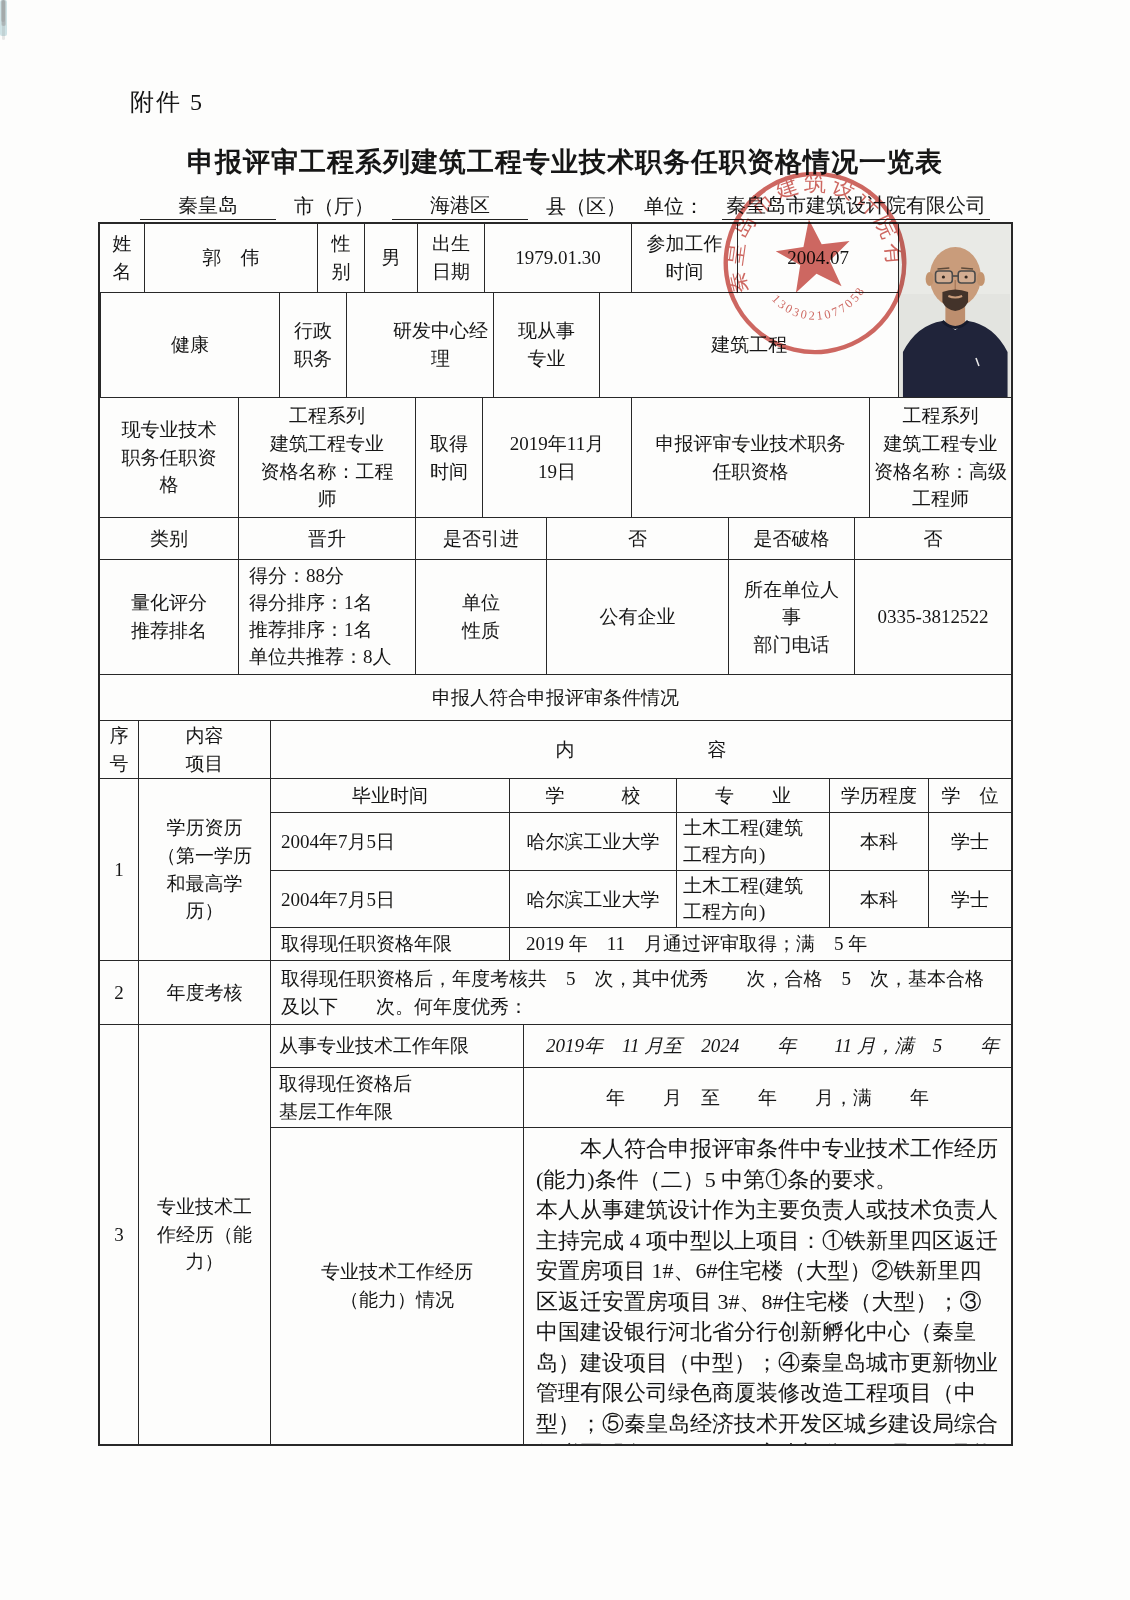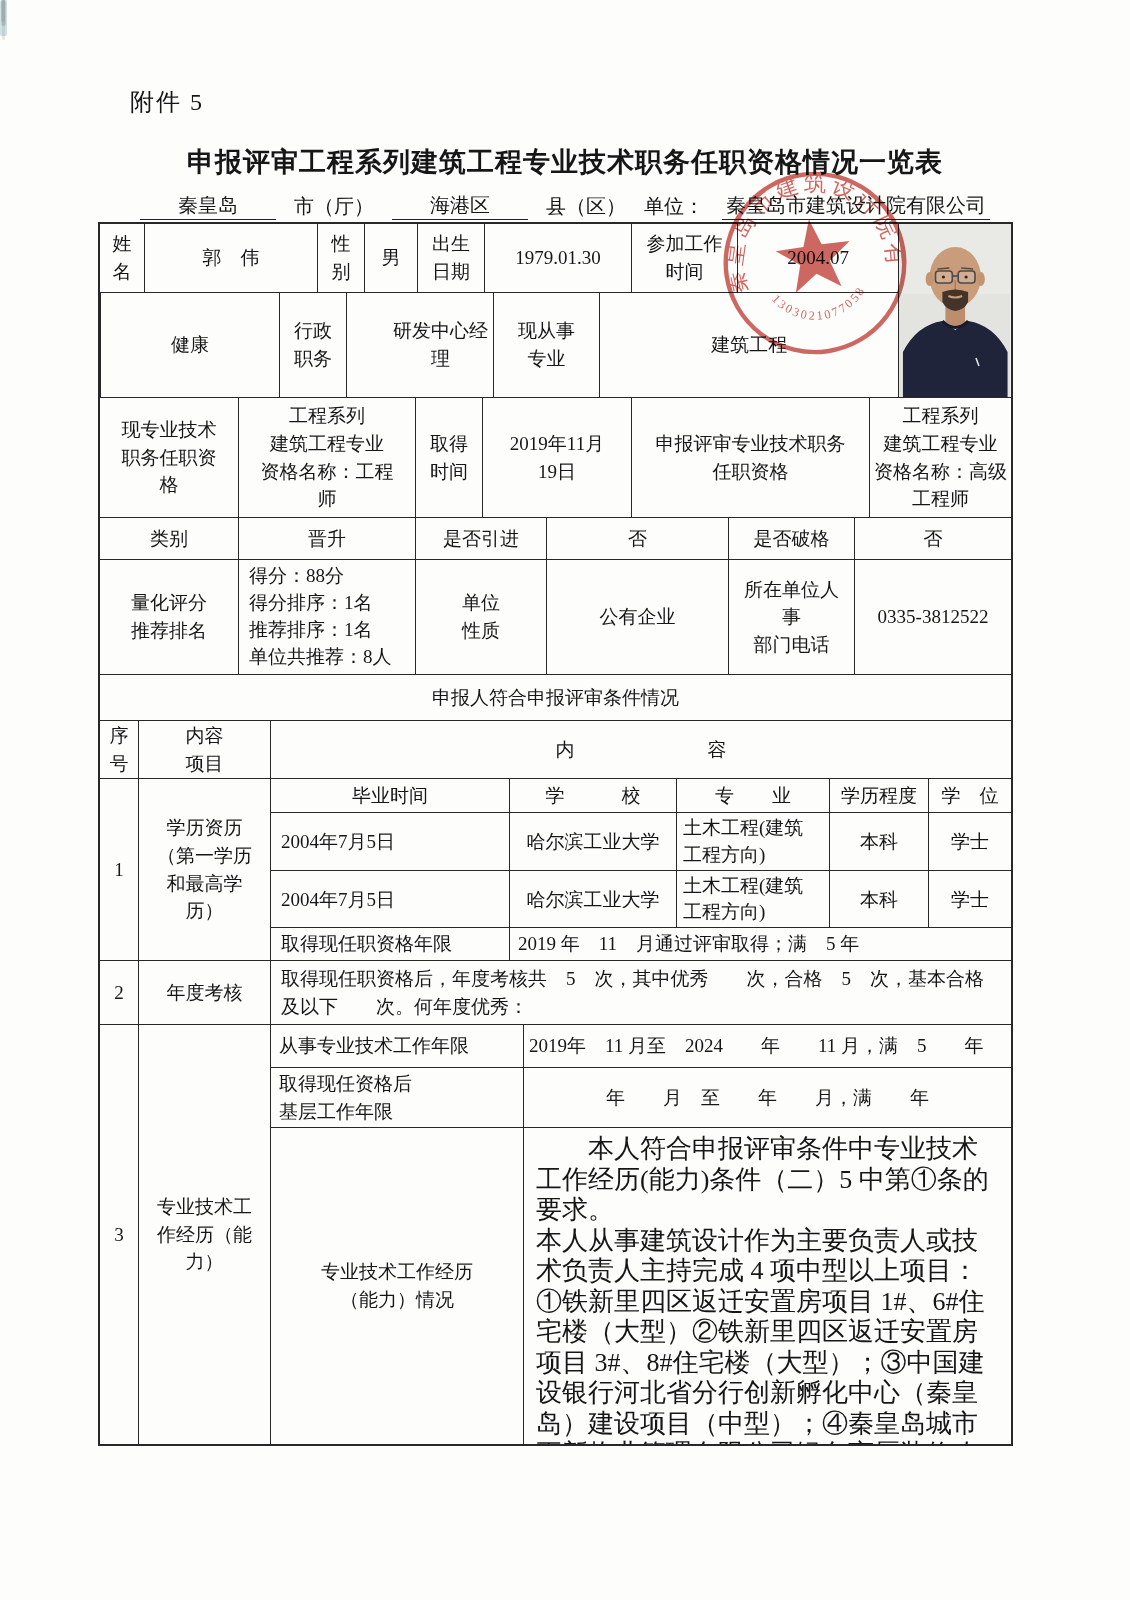--- a/index.html
+++ b/index.html
@@ -37,21 +37,21 @@
   .c.left { justify-content:flex-start; text-align:left; }
   .stack { display:flex; flex-direction:column; }
   .sub { display:flex; border-top:1.4px solid #282828; }
   .sub.first { border-top:none; }
   .rgt { border-left:1.4px solid #282828; display:flex; flex-direction:column; }
 
   .photo-cell { padding:0; align-items:stretch; }
   .photo-cell svg { width:100%; height:100%; display:block; }
 
   .longtext { display:block; text-align:left; padding:6px 12px 4px 12px;
-              font-size:26px; line-height:30.5px; white-space:normal; }
+              font-size:22px; line-height:30.5px; white-space:normal; }
   .longtext .p1 { text-indent:2em; }
 
   
   .seal { position:absolute; left:712px; top:170px; width:206px; height:186px;
           mix-blend-mode:multiply; opacity:.82; pointer-events:none; }
   .seal svg { width:100%; height:100%; }
   .seal-arc     { font-size:23px; letter-spacing:4px; fill:#c5473f;
                   font-family:"Liberation Serif","DejaVu Serif",serif; }
   .seal-num     { font-size:12.5px; letter-spacing:2.5px; fill:#c5473f; }
 </style>
@@ -221,40 +221,40 @@
         <div class="sub" style="height:57px;">
           <div class="c nb left" style="width:238px; padding-left:10px;">2004年7月5日</div>
           <div class="c" style="width:167px;">哈尔滨工业大学</div>
           <div class="c left" style="width:153px; padding-left:6px; line-height:1.4;">土木工程(建筑
 工程方向)</div>
           <div class="c" style="width:99px;">本科</div>
           <div class="c" style="flex:1;">学士</div>
         </div>
         <div class="sub" style="height:33px;">
           <div class="c nb left" style="width:238px; padding-left:10px;">取得现任职资格年限</div>
-          <div class="c left" style="flex:1; padding-left:8px;">2019 年　11　月通过评审取得；满　5 年</div>
+          <div class="c left" style="flex:1; padding-left:16px;">2019 年　11　月通过评审取得；满　5 年</div>
         </div>
       </div>
     </div>
 
     <div class="rowgroup" style="height:64px;">
       <div class="c nb" style="width:38px;">2</div>
       <div class="c" style="width:132px;">年度考核</div>
       <div class="c left" style="flex:1; padding:4px 10px; align-items:flex-start; white-space:normal;">取得现任职资格后，年度考核共　5　次，其中优秀　　次，合格　5　次，基本合格及以下　　次。何年度优秀：</div>
     </div>
 
     <div class="rowgroup" style="height:420px;">
       <div class="c nb" style="width:38px;">3</div>
       <div class="c" style="width:132px;">专业技术工
 作经历（能
 力）</div>
       <div class="rgt" style="flex:1;">
         <div class="sub first" style="height:43px;">
           <div class="c nb left" style="width:252px; padding-left:8px;">从事专业技术工作年限</div>
-          <div class="c left" style="flex:1; padding-left:5px;">2019年　11 月至　2024　　年　　11 月，满　5　　年</div>
+          <div class="c left" style="flex:1; padding-left:22px;font-style:italic;">2019年　11 月至　2024　　年　　11 月，满　5　　年</div>
         </div>
         <div class="sub" style="height:60px;">
           <div class="c nb left" style="width:252px; padding-left:8px;">取得现任资格后
 基层工作年限</div>
           <div class="c" style="flex:1;">年　　月　至　　年　　月，满　　年</div>
         </div>
         <div class="sub" style="height:317px;">
           <div class="c nb" style="width:252px;">专业技术工作经历
 （能力）情况</div>
           <div class="c longtext" style="flex:1;">

